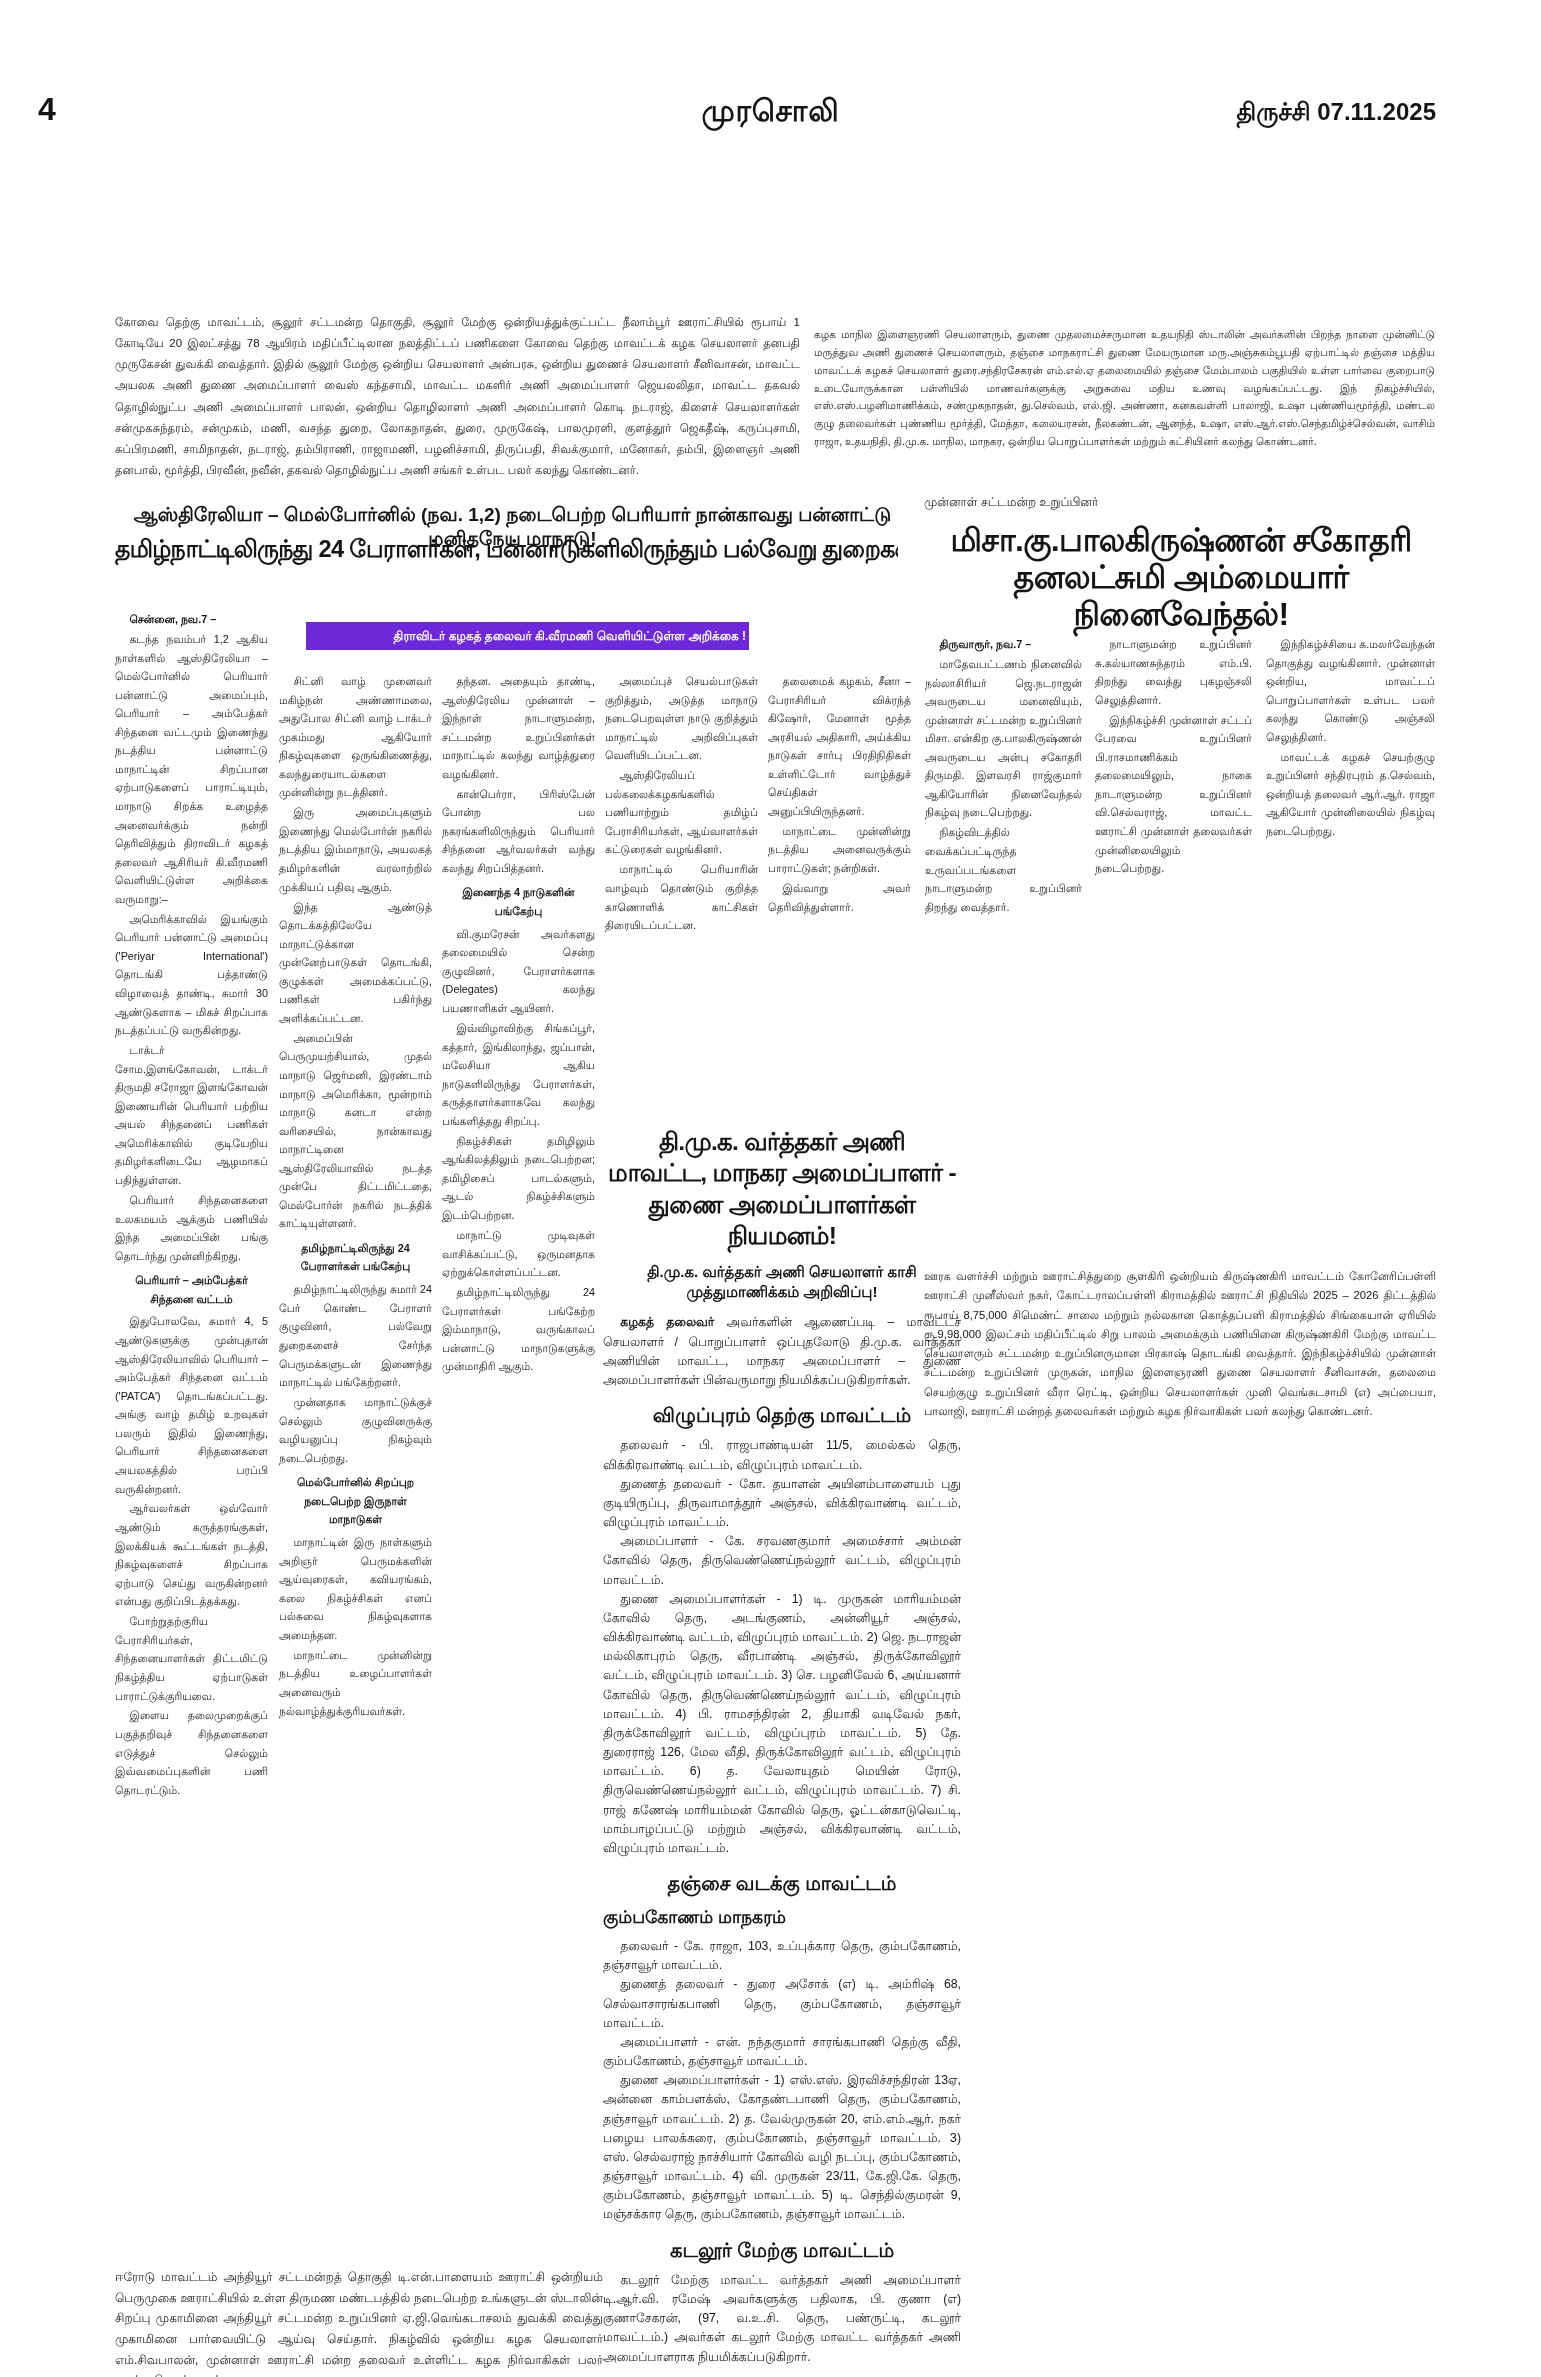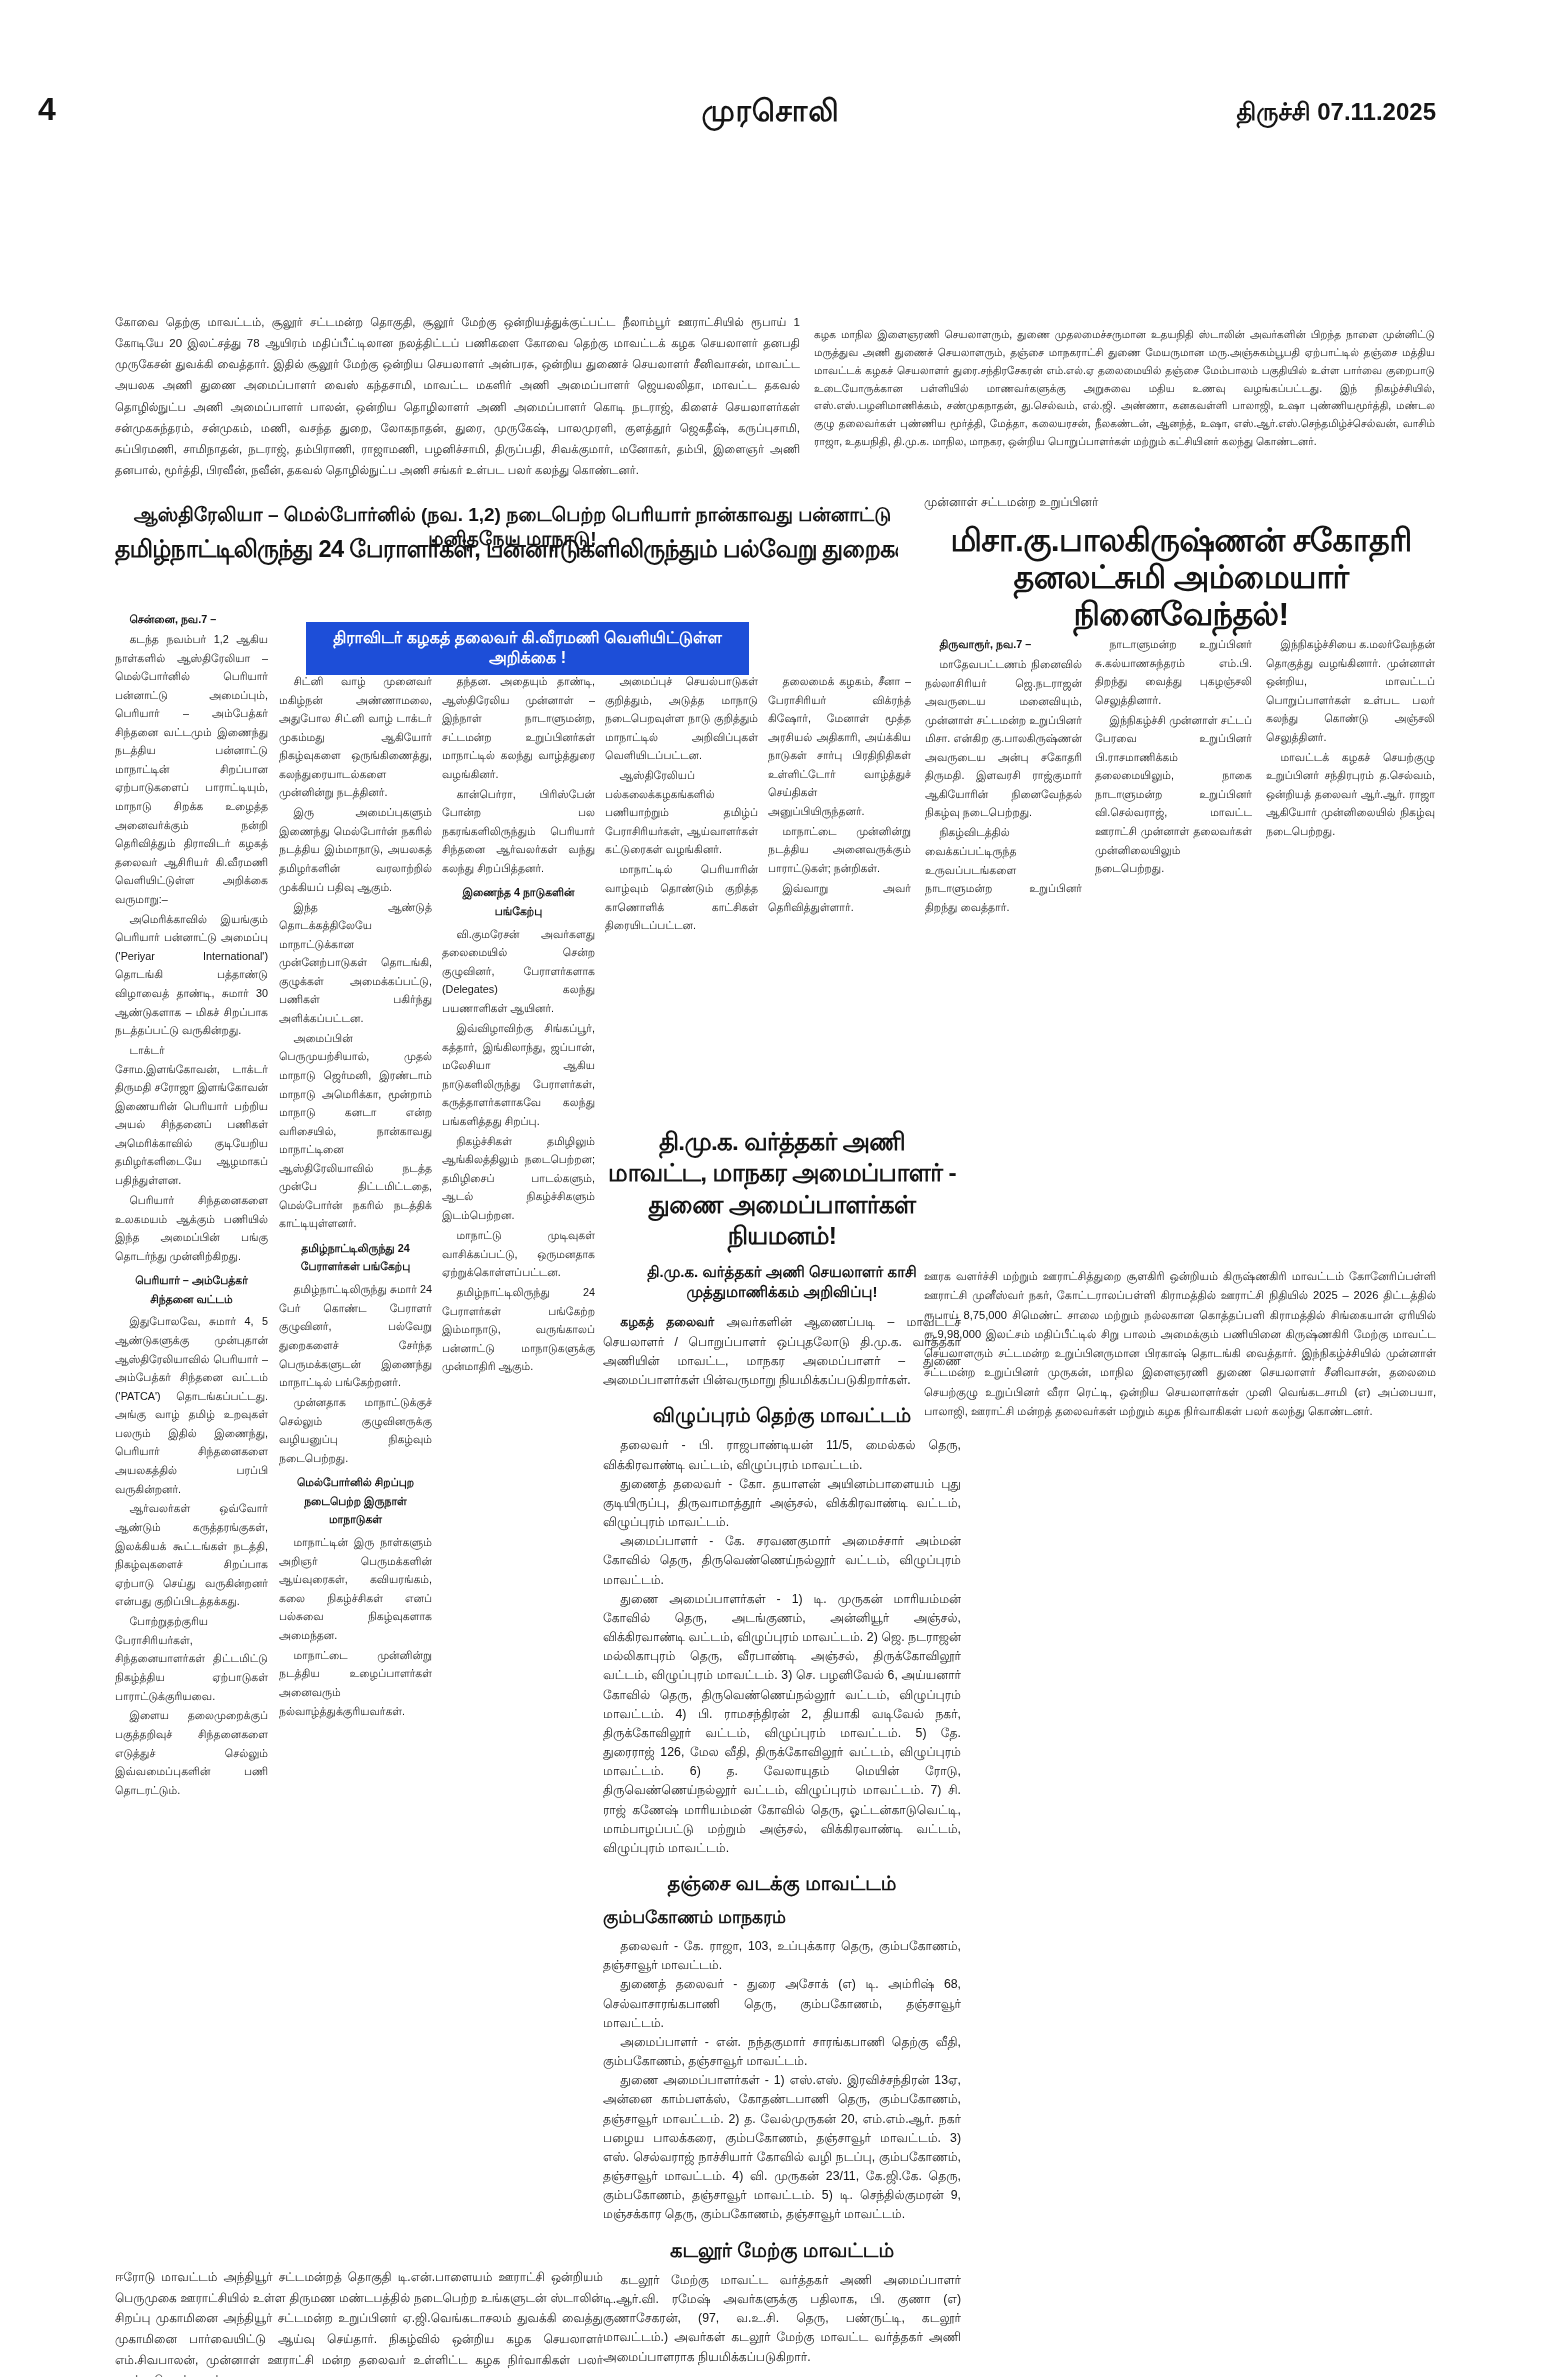--- a/index.html
+++ b/index.html
@@ -21,22 +21,22 @@
   
   .brief-left{left:115px;top:312px;width:685px;font-size:11.5px;line-height:1.84;}
   .brief-right{left:814px;top:326px;width:621px;font-size:10.5px;line-height:1.70;}
   
   .kicker-left{left:115px;top:504px;width:795px;text-align:center;font-weight:bold;font-size:19px;}
   .headline-left{
     left:115px;top:535px;width:795px;font-weight:bold;font-size:24px;letter-spacing:-0.7px;
     white-space:nowrap;overflow:hidden;transform:scaleX(.985);transform-origin:left center;
   }
   .reverse-bar{
-    left:306px;top:622px;width:443px;background:#1d4ed8;color:#fff;font-weight:bold;
-    font-size:16px;text-align:center;padding:6.5px 2.9px;box-sizing:border-box;
+    left:306px;top:622px;width:443px;background:#6d28d9;color:#fff;font-weight:bold;
+    font-size:12px;text-align:right;padding:6.5px 2.9px;box-sizing:border-box;
   }
   .newscol{font-size:10.8px;line-height:1.72;overflow:hidden;}
   .col1{left:115px;top:610px;width:153px;height:1612px;}
   .col2{left:279px;top:672px;width:153px;height:1550px;}
   .col3{left:442px;top:672px;width:153px;height:1550px;}
   .col4{left:605px;top:672px;width:153px;height:433px;}
   .col5{left:768px;top:672px;width:143px;height:433px;}
   
   .kicker-right{left:924px;top:495px;width:514px;font-weight:normal;font-size:12px;}
   .headline-right{left:924px;top:522px;width:514px;text-align:center;font-weight:bold;font-size:32px;line-height:1.16;letter-spacing:-0.7px;white-space:pre-line;}

